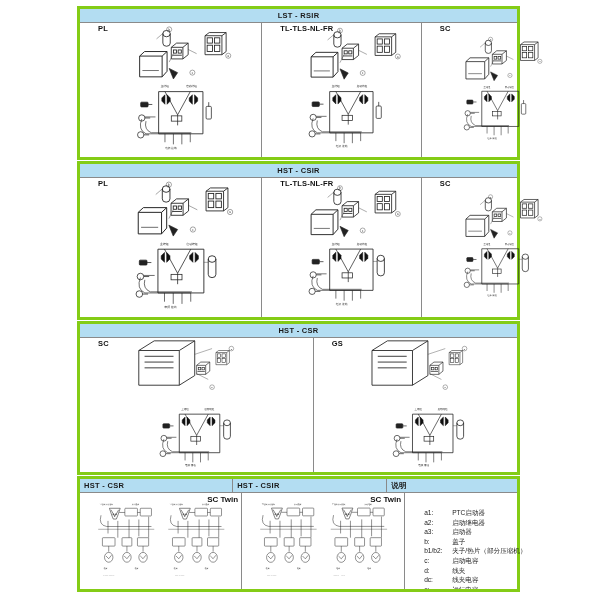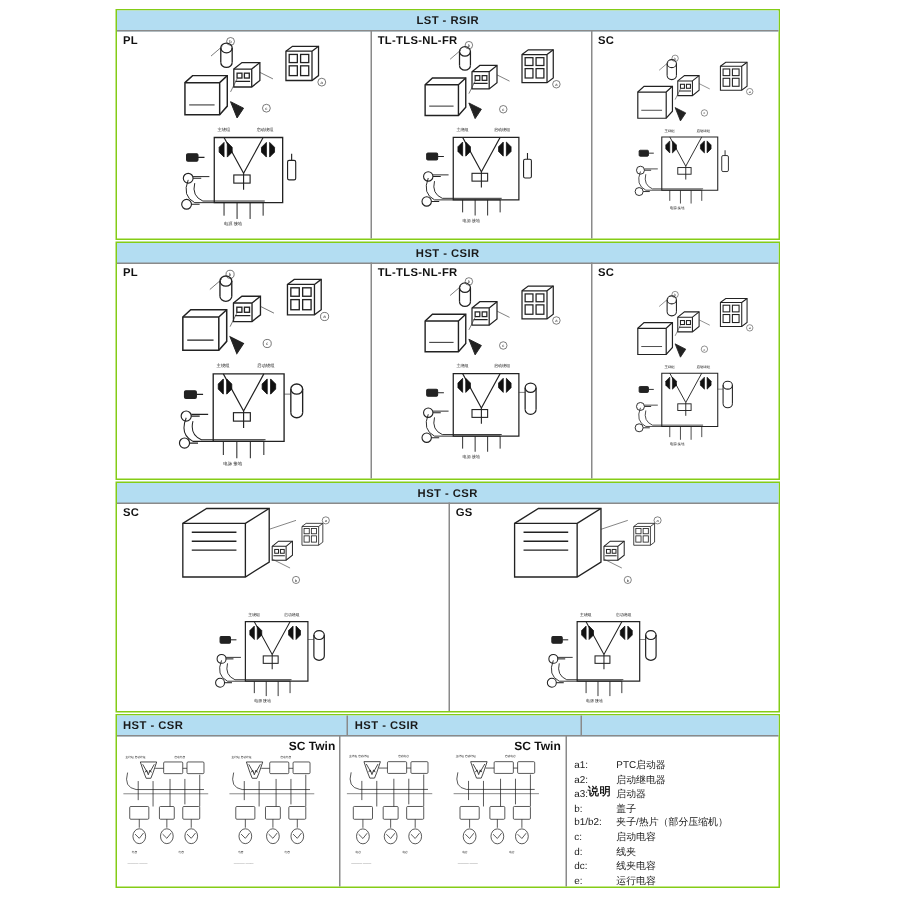--- a/index.html
+++ b/index.html
@@ -13,21 +13,21 @@
 
   
   .table{
     position:absolute;
     left:77px;top:6px;
     width:443px;height:586px;
     box-sizing:border-box;
   }
   .band{
     position:absolute;left:0;width:100%;box-sizing:border-box;
-    border:1px solid #84cc16;
+    border:3px solid #84cc16;
     background:#fff;
   }
   .bandhead{
     height:13px;line-height:13px;
     background:#b3ddf2;
     border-bottom:1px solid #8a8a8a;
     text-align:center;
     font-size:7.5px;font-weight:bold;letter-spacing:.3px;
     color:#1a1a1a;
     display:flex;
@@ -40,20 +40,21 @@
   }
   .bandhead .hcell:last-child{border-right:none;}
   .bandhead.split .hcell{text-align:left;padding-left:4px;}
 
   .bandbody{position:absolute;left:0;right:0;top:13px;bottom:0;display:flex;}
   .cell{
     position:relative;
     border-right:1px solid #8a8a8a;
     box-sizing:border-box;
     overflow:hidden;
+    margin-left:14px;
   }
   .cell:last-child{border-right:none;}
   .cell .lbl{
     position:absolute;left:4px;top:2px;
     font-size:7.5px;font-weight:bold;color:#111;
     letter-spacing:.2px;
   }
   .cell .lbl-r{
     position:absolute;right:3px;top:3px;
     font-size:8px;font-weight:bold;color:#111;
@@ -798,21 +799,21 @@
                 </g>
               </svg>
             </div>
           </div>
         </div>
       </div>
       <div class="band" style="top: 470px; height: 116px;">
         <div class="bandhead split">
           <div class="hcell" style="flex: 0 0 33.9%;">HST - CSR</div>
           <div class="hcell" style="flex: 0 0 34.1%;">HST - CSIR</div>
-          <div class="hcell" style="flex: 0 0 32%; margin-top: 44px;">说明</div>
+          <div class="hcell" style="flex: 0 0 32%;">说明</div>
         </div>
         <div class="bandbody">
           <div class="cell" style="flex: 0 0 33.9%;">
             <div class="lbl-r">SC Twin</div>
             <div class="art">
               <svg viewBox="0 0 210 120" preserveAspectRatio="xMidYMid meet">
                 <g transform="translate(0,0)">
                   <g transform="translate(22,14) scale(1.1)" fill="none" stroke="#222" stroke-width="0.7">
     <path d="M0,0 L14,0 L11,9 L9,14 L5,14 L3,9 Z"></path>
     <path d="M2,2 L6,9 M12,2 L8,9"></path>

